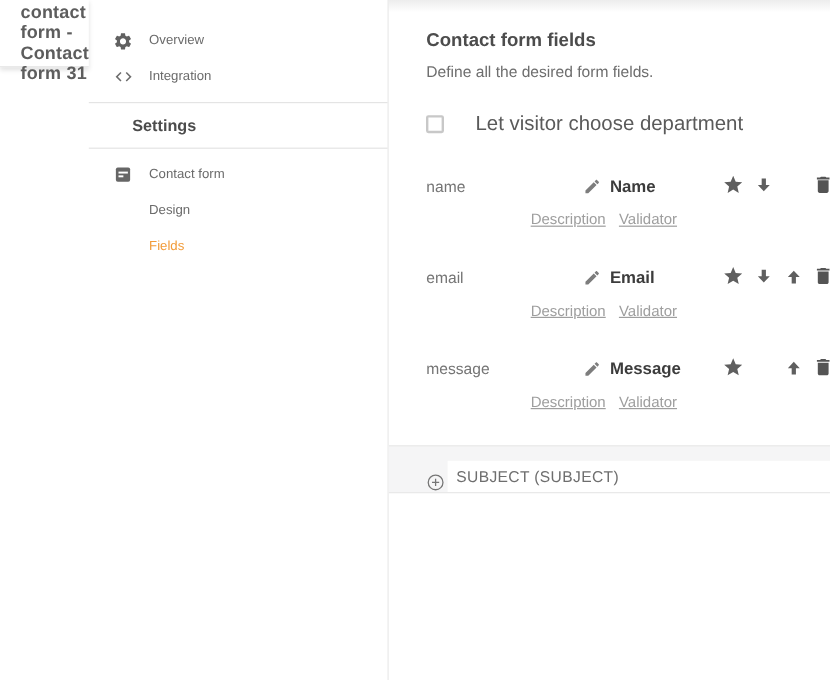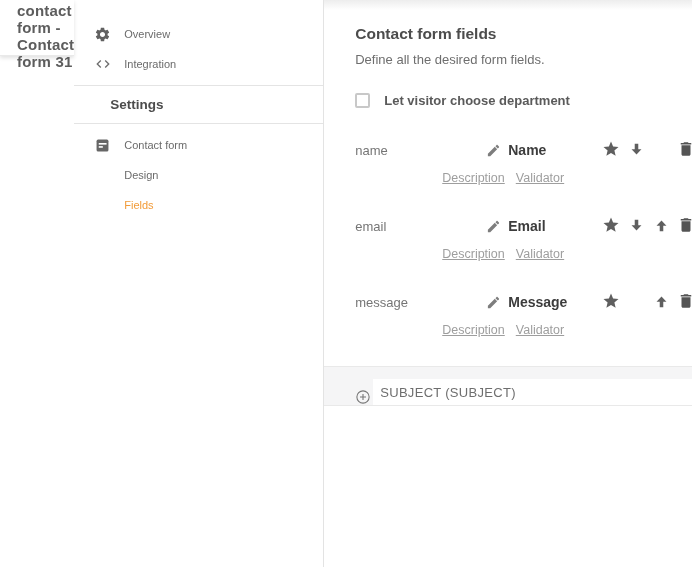--- a/index.html
+++ b/index.html
@@ -33,21 +33,21 @@
 
   
   .panel { width:400px; background:#fff; position:relative;
     background-image:linear-gradient(to bottom, #ededed, #ffffff 10px); }
   .panel-inner { padding:25px 29px 0 31px; }
   .panel-title { font-size:15.5px; font-weight:bold; color:#4c4c4c; }
   .panel-subtitle { font-size:13px; color:#6e6e6e; margin-top:9px; }
 
   .checkbox-row { margin-top:26px; display:flex; align-items:center; }
   .checkbox { width:15px; height:15px; border:2px solid #c8c8c8; border-radius:2px; background:#fff; cursor:pointer; flex:none; }
-  .checkbox-label { font-size:13px; color:#5a5a5a; margin-left:14px;font-weight:bold; }
+  .checkbox-label { font-size:17px; color:#5a5a5a; margin-left:26px; }
 
   .fields-list { margin-top:30px; }
   .field-row { margin-bottom:29px; }
   .row-main { display:flex; align-items:flex-end; height:20px;gap:44px; }
   .field-key { width:87px; font-size:13px; color:#757575; flex:none; }
   .edit-wrap { display:flex; align-items:center; flex:1; min-width:0; }
   .pencil-btn { width:15px; height:15px; margin-right:7px; cursor:pointer; display:flex; align-items:center; }
   .field-label { font-size:14px; font-weight:600; color:#3c3c3c; }
   .row-actions { display:flex; gap:7px; flex:none; }
   .act { width:18px; height:18px; display:flex; align-items:center; justify-content:center; cursor:pointer; }

